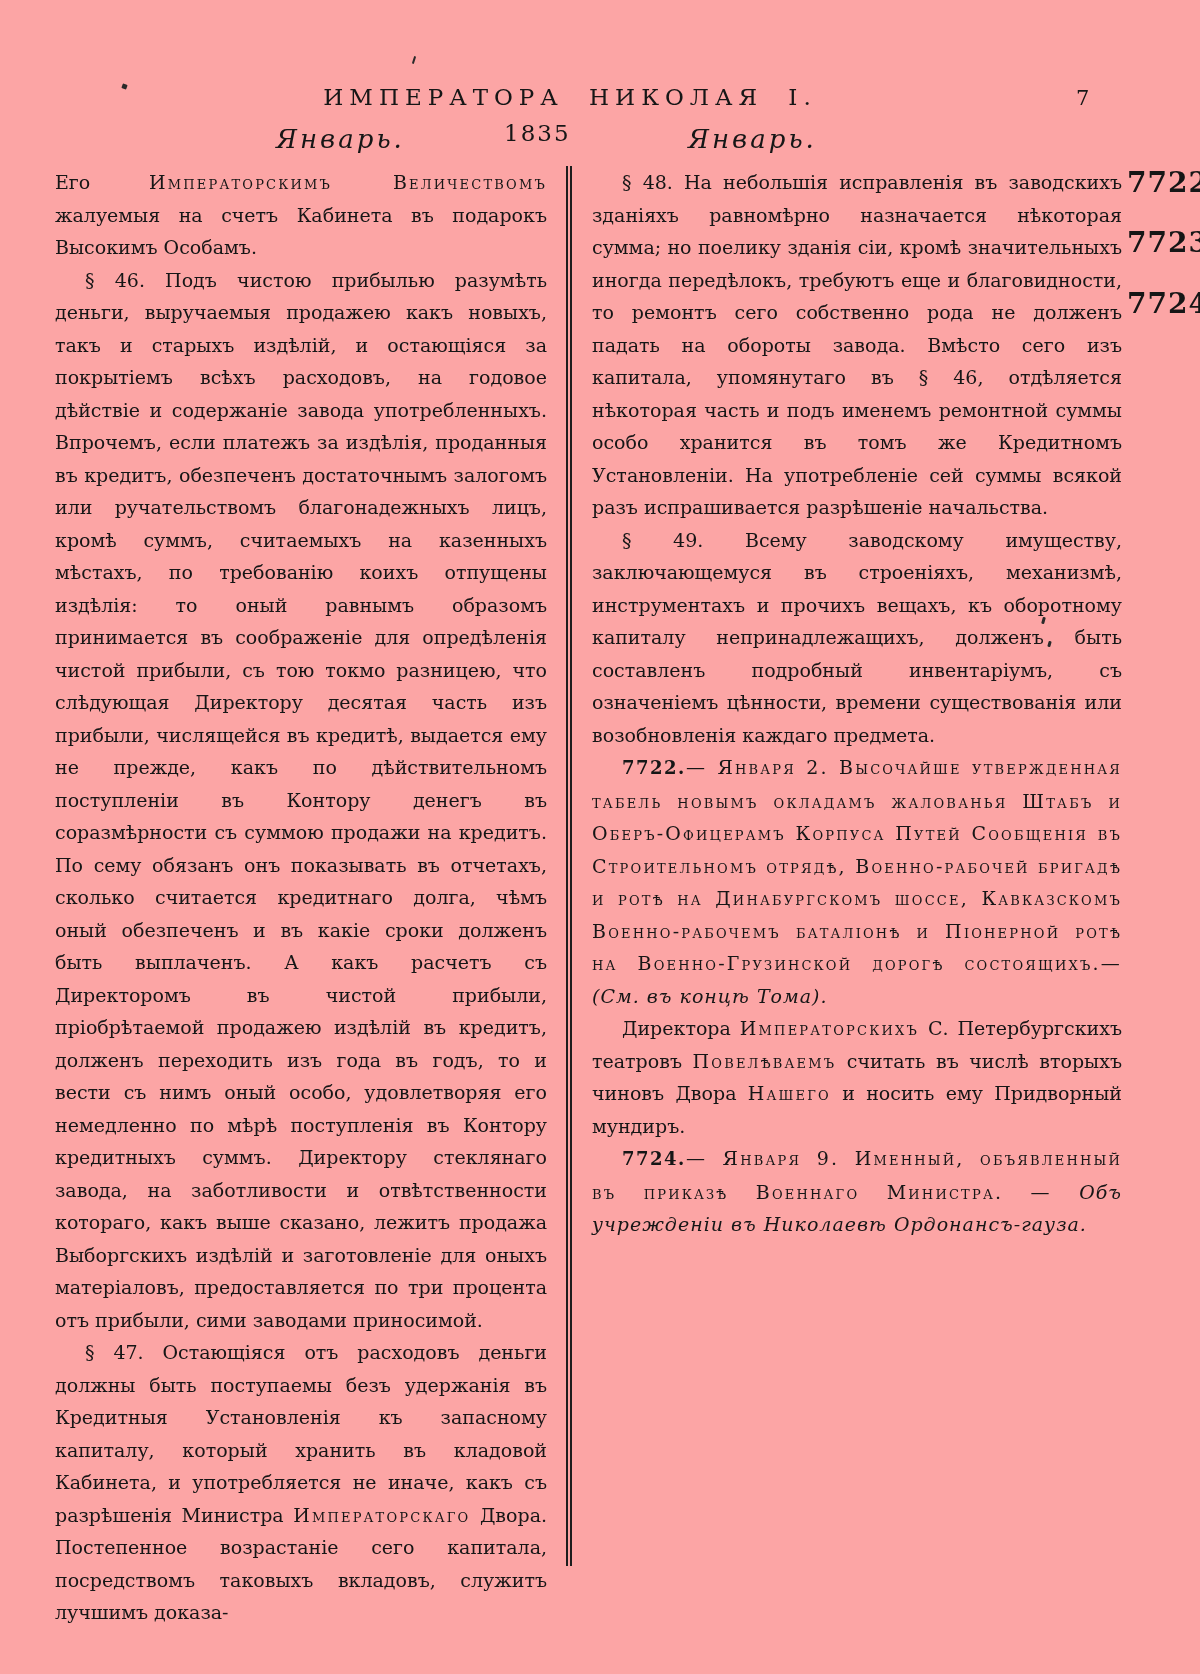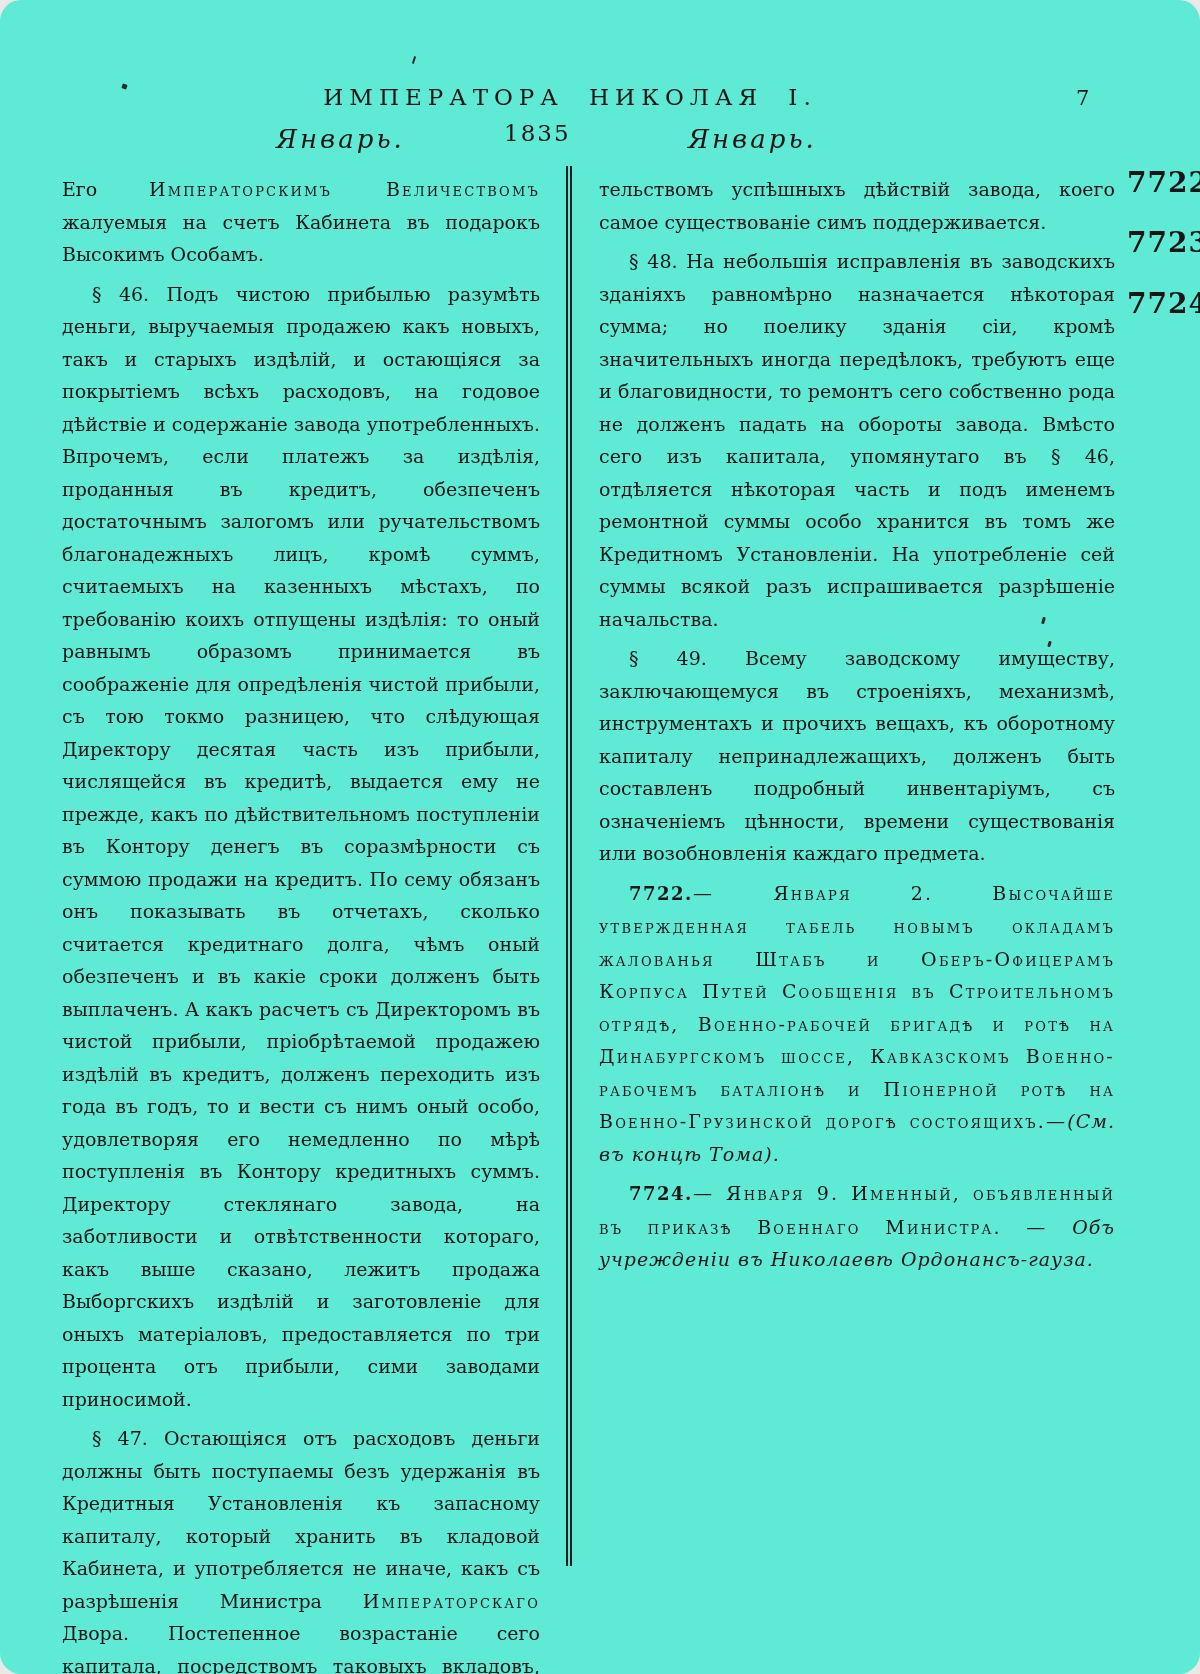--- a/index.html
+++ b/index.html
@@ -1,24 +1,23 @@
 <!DOCTYPE html>
 <html><head>
 <meta charset="utf-8">
 <style>
   html,body{margin:0;padding:0;background:#e9e9e5;}
   .page{
     position:relative;
     width:1200px;height:1674px;
     margin:0 auto;
-    background:#5eead4;
+    background:#fca5a5;
     color:#161616;
     font-family:"DejaVu Serif","Liberation Serif",serif;
     overflow:hidden;
-    border-radius:21px;
   }
   .running-head{
     position:absolute;top:84px;left:60px;width:1020px;
     text-align:center;font-size:23px;letter-spacing:6px;word-spacing:12px;
     white-space:nowrap;
   }
   .pageno{position:absolute;top:86px;left:1076px;font-size:21px;}
   .month{position:absolute;font-style:italic;font-size:26px;letter-spacing:3px;}
   .month-left{top:124px;left:276px;}
   .month-right{top:124px;left:688px;}
@@ -28,21 +27,21 @@
     border-left:2px solid #1d1d1d;border-right:2px solid #1d1d1d;
     box-sizing:border-box;
   }
   .col{
     position:absolute;top:166px;
     text-align:justify;
     font-size:19px;line-height:32.5px;
   }
   .col-left{left:55px;width:492px;}
   .col-right{left:592px;width:530px;}
-  .para{margin:7px;padding:0;}
+  .para{margin:0;padding:0;}
   .para.indent{text-indent:30px;}
   .run-n{}
   .run-sc{font-variant-caps:small-caps;letter-spacing:2.2px;}
   .run-i{font-style:italic;letter-spacing:1px;}
   .run-num{font-weight:bold;font-size:18px;letter-spacing:1.5px;}
   .margin-num{
     position:absolute;left:1127px;
     font-weight:bold;font-size:28px;letter-spacing:1px;
   }
   .mn-0{top:166px;}
@@ -67,24 +66,24 @@
   <div class="month month-right">Январь.</div>
 
   <div class="divider"></div>
 
   <div class="col col-left" id="col-left">
       <p class="para"><span class="run-n">Его </span><span class="run-sc">Императорскимъ Величествомъ</span><span class="run-n"> жалуемыя на счетъ Кабинета въ подарокъ Высокимъ Особамъ.</span></p>
       <p class="para indent"><span class="run-n">§ 46. Подъ чистою прибылью разумѣть деньги, выручаемыя продажею какъ новыхъ, такъ и старыхъ издѣлій, и остающіяся за покрытіемъ всѣхъ расходовъ, на годовое дѣйствіе и содержаніе завода употребленныхъ. Впрочемъ, если платежъ за издѣлія, проданныя въ кредитъ, обезпеченъ достаточнымъ залогомъ или ручательствомъ благонадежныхъ лицъ, кромѣ суммъ, считаемыхъ на казенныхъ мѣстахъ, по требованію коихъ отпущены издѣлія: то оный равнымъ образомъ принимается въ соображеніе для опредѣленія чистой прибыли, съ тою токмо разницею, что слѣдующая Директору десятая часть изъ прибыли, числящейся въ кредитѣ, выдается ему не прежде, какъ по дѣйствительномъ поступленіи въ Контору денегъ въ соразмѣрности съ суммою продажи на кредитъ. По сему обязанъ онъ показывать въ отчетахъ, сколько считается кредитнаго долга, чѣмъ оный обезпеченъ и въ какіе сроки долженъ быть выплаченъ. А какъ расчетъ съ Директоромъ въ чистой прибыли, пріобрѣтаемой продажею издѣлій въ кредитъ, долженъ переходить изъ года въ годъ, то и вести съ нимъ оный особо, удовлетворяя его немедленно по мѣрѣ поступленія въ Контору кредитныхъ суммъ. Директору стеклянаго завода, на заботливости и отвѣтственности котораго, какъ выше сказано, лежитъ продажа Выборгскихъ издѣлій и заготовленіе для оныхъ матеріаловъ, предоставляется по три процента отъ прибыли, сими заводами приносимой.</span></p>
       <p class="para indent"><span class="run-n">§ 47. Остающіяся отъ расходовъ деньги должны быть поступаемы безъ удержанія въ Кредитныя Установленія къ запасному капиталу, который хранить въ кладовой Кабинета, и употребляется не иначе, какъ съ разрѣшенія Министра </span><span class="run-sc">Императорскаго</span><span class="run-n"> Двора. Постепенное возрастаніе сего капитала, посредствомъ таковыхъ вкладовъ, служитъ лучшимъ доказа-</span></p>
     </div>
   <div class="col col-right" id="col-right">
-      <p class="para"><span class="run-n">тельствомъ успѣшныхъ дѣйствій завода, коего самое существованіе симъ поддерживается.</span></p>
       <p class="para indent"><span class="run-n">§ 48. На небольшія исправленія въ заводскихъ зданіяхъ равномѣрно назначается нѣкоторая сумма; но поелику зданія сіи, кромѣ значительныхъ иногда передѣлокъ, требуютъ еще и благовидности, то ремонтъ сего собственно рода не долженъ падать на обороты завода. Вмѣсто сего изъ капитала, упомянутаго въ § 46, отдѣляется нѣкоторая часть и подъ именемъ ремонтной суммы особо хранится въ томъ же Кредитномъ Установленіи. На употребленіе сей суммы всякой разъ испрашивается разрѣшеніе начальства.</span></p>
       <p class="para indent"><span class="run-n">§ 49. Всему заводскому имуществу, заключающемуся въ строеніяхъ, механизмѣ, инструментахъ и прочихъ вещахъ, къ оборотному капиталу непринадлежащихъ, долженъ быть составленъ подробный инвентаріумъ, съ означеніемъ цѣнности, времени существованія или возобновленія каждаго предмета.</span></p>
       <p class="para indent"><span class="run-num">7722.</span><span class="run-sc">— Января 2. Высочайше утвержденная табель новымъ окладамъ жалованья Штабъ и Оберъ-Офицерамъ Корпуса Путей Сообщенія въ Строительномъ отрядѣ, Военно-рабочей бригадѣ и ротѣ на Динабургскомъ шоссе, Кавказскомъ Военно-рабочемъ баталіонѣ и Піонерной ротѣ на Военно-Грузинской дорогѣ состоящихъ.—</span><span class="run-i">(См. въ концѣ Тома).</span></p>
+      <p class="para indent"><span class="run-n">Директора </span><span class="run-sc">Императорскихъ</span><span class="run-n"> С. Петербургскихъ театровъ </span><span class="run-sc">Повелѣваемъ</span><span class="run-n"> считать въ числѣ вторыхъ чиновъ Двора </span><span class="run-sc">Нашего</span><span class="run-n"> и носить ему Придворный мундиръ.</span></p>
       <p class="para indent"><span class="run-num">7724.</span><span class="run-sc">— Января 9. Именный, объявленный въ приказѣ Военнаго Министра. — </span><span class="run-i">Объ учрежденіи въ Николаевѣ Ордонансъ-гауза.</span></p>
     </div>
 
   <div class="margin-num mn-0">7722</div>
   <div class="margin-num mn-1">7723</div>
   <div class="margin-num mn-2">7724</div>
 
   <div class="speck speck-1"></div>
   <div class="speck speck-2"></div>
   <div class="speck speck-3"></div>

